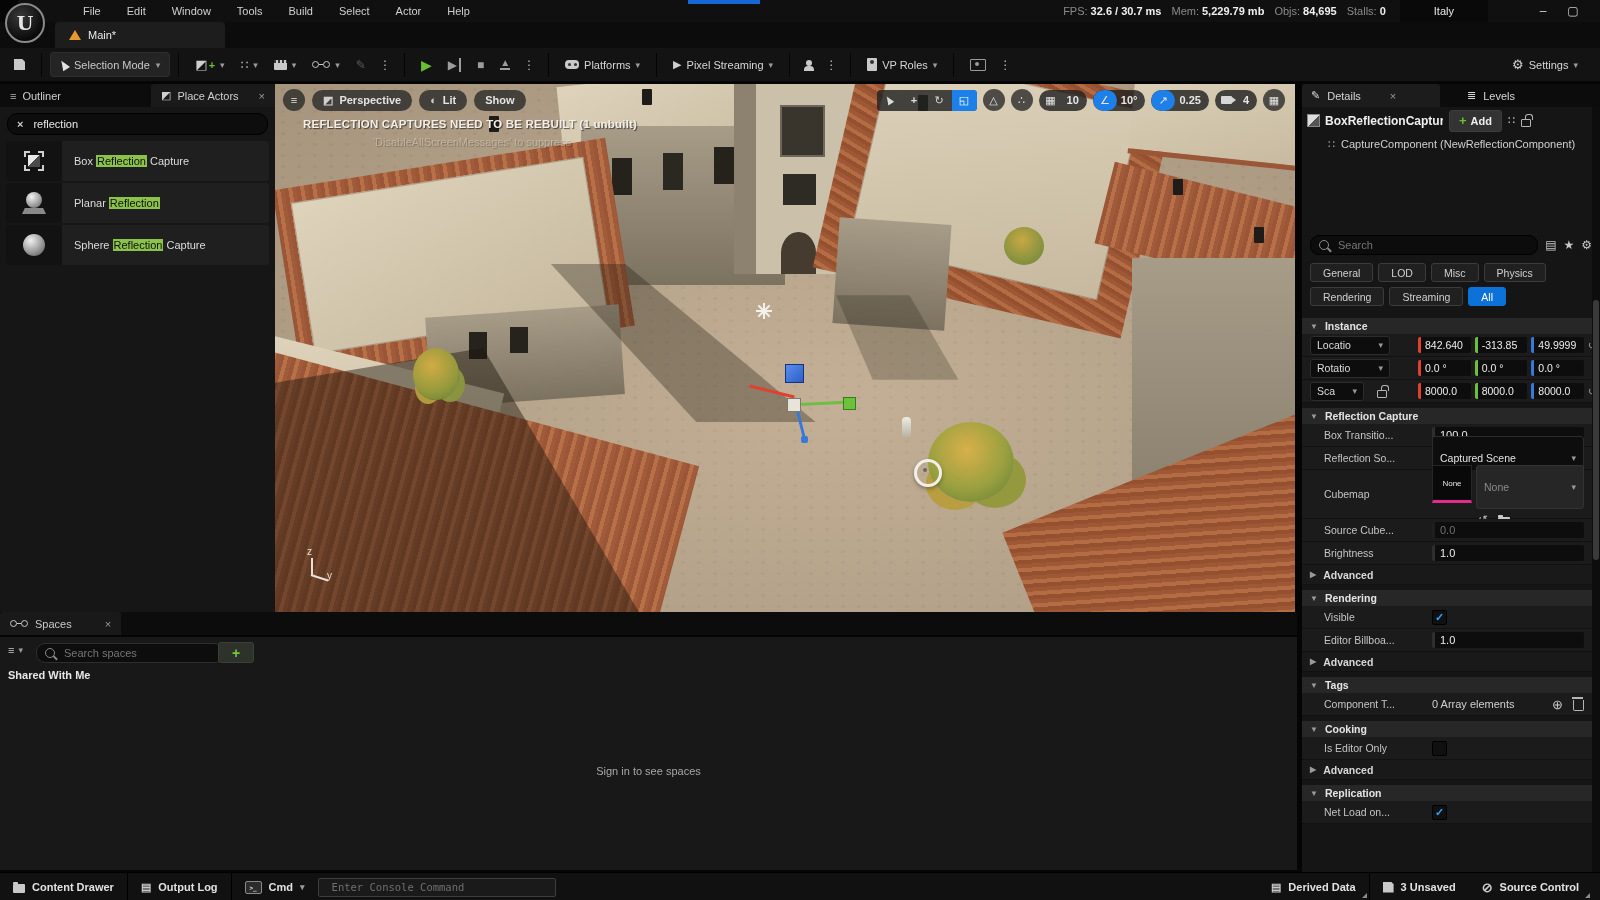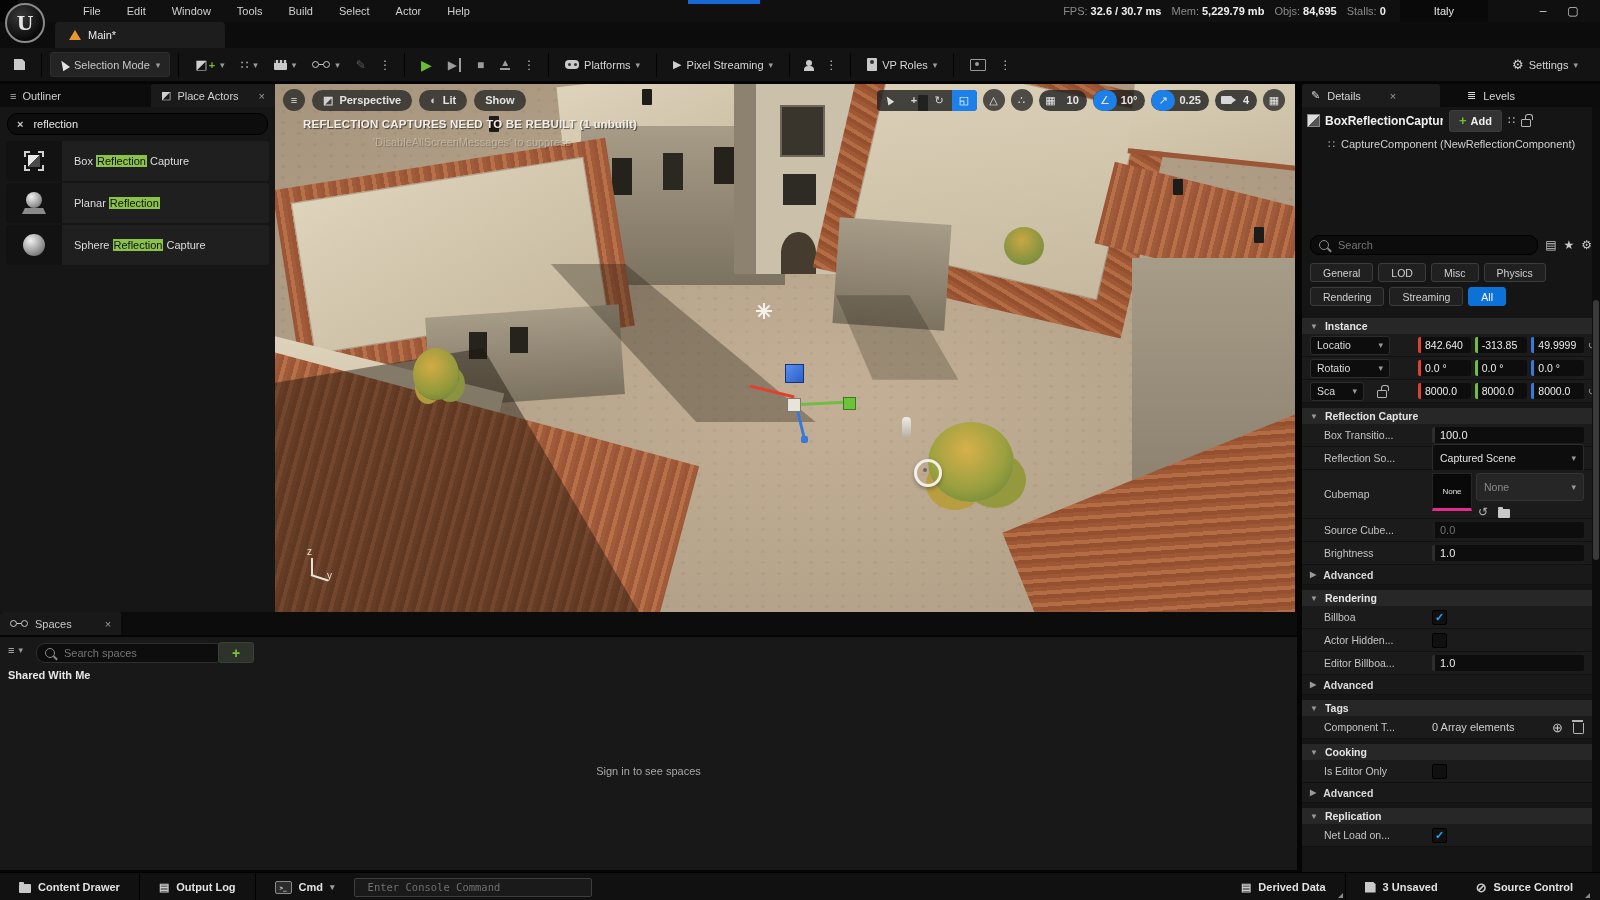--- a/index.html
+++ b/index.html
@@ -148,28 +148,28 @@
   .chip.active{background:#0d72d8;border-color:#0d72d8;color:#fff;}
   .sec-hdr{height:16px;background:#272727;display:flex;align-items:center;gap:7px;padding:0 8px;font-weight:bold;color:#e4e4e4;font-size:10.5px;margin-top:5px;}
   .tri{font-size:8px;color:#9a9a9a;}
   .drow{height:22px;background:#1b1b1b;border-bottom:1px solid #111;display:flex;align-items:center;position:relative;}
   .dlabel{width:108px;padding-left:22px;flex:none;font-size:10.5px;color:#c4c4c4;white-space:nowrap;overflow:hidden;}
   .dval{flex:1;display:flex;align-items:center;gap:4px;padding-right:16px;}
   .dreset{position:absolute;right:3px;color:#9a9a9a;font-size:11px;}
   .vec{flex:1;height:16px;background:#0d0d0d;border-radius:2px;border-left:3px solid #888;color:#ececec;font-size:10.5px;display:flex;align-items:center;padding-left:4px;min-width:0;white-space:nowrap;overflow:hidden;}
   .axisbtn{width:66px;height:17px;background:#0d0d0d;border:1px solid #2c2c2c;border-radius:3px;display:flex;align-items:center;justify-content:space-between;padding:0 6px;color:#dcdcdc;font-size:10.5px;}
   .field{height:16px;background:#0d0d0d;border-radius:2px;color:#ececec;font-size:11px;display:flex;align-items:center;padding:0 5px;border-left:3px solid #2e2e2e;}
-  .dropdown{height:18px;background:#0d0d0d;border:1px solid #2c2c2c;border-radius:3px;display:flex;align-items:center;justify-content:space-between;padding:4px 7px;color:#e2e2e2;font-size:10.5px;}
+  .dropdown{height:18px;background:#0d0d0d;border:1px solid #2c2c2c;border-radius:3px;display:flex;align-items:center;justify-content:space-between;padding:12px 7px;color:#e2e2e2;font-size:10.5px;}
   .adv-row{height:19px;display:flex;align-items:center;gap:7px;padding:0 8px;font-weight:bold;color:#d8d8d8;font-size:10.5px;background:#191919;border-bottom:1px solid #111;}
   #rp-scroll{left:1592px;top:107px;width:8px;height:765px;background:#0d0d0d;}
   #rp-thumb{left:1593px;top:300px;width:6px;height:260px;background:#3a3a3a;border-radius:3px;}
 
   
   #statusbar{left:0;top:872px;width:1600px;height:28px;background:#111;border-top:1px solid #000;display:flex;align-items:center;}
-  .sb-btn{height:28px;display:flex;align-items:center;gap:7px;padding:0 19px;color:#e2e2e2;font-weight:bold;}
+  .sb-btn{height:28px;display:flex;align-items:center;gap:7px;padding:0 13px;color:#e2e2e2;font-weight:bold;}
   .sb-sep{width:1px;height:28px;background:#000;}
   #console-input{width:210px;height:17px;background:#1a1a1a;border:1px solid #3e3e3e;border-radius:2px;color:#6f6f6f;
      font-family:"DejaVu Sans Mono",monospace;font-size:10.5px;display:flex;align-items:center;padding:0 13px;}
   .corner{position:relative;}
   .corner:after{content:"";position:absolute;right:2px;bottom:3px;border-left:5px solid transparent;border-bottom:5px solid #8a8a8a;}
 </style>
 </head>
 <body class="nosel">
 
 <div id="titlebar" class="abs flex">
@@ -637,29 +637,23 @@
   <div class="adv-row">
       <span class="tri">▶</span>
       <span>Advanced</span>
     </div>
 
   <div class="sec-hdr">
       <span class="tri">▼</span>
       <span>Rendering</span>
     </div>
   <div class="drow">
-    <div class="dlabel">Billboa</div>
+    <div class="dlabel">Visible</div>
     <div class="dval">
         <div class="cb on">✓</div>
-      </div>
-  </div>
-  <div class="drow">
-    <div class="dlabel">Actor Hidden...</div>
-    <div class="dval">
-        <div class="cb"></div>
       </div>
   </div>
   <div class="drow">
     <div class="dlabel">Editor Billboa...</div>
     <div class="dval">
         <div class="field" style="flex:1">1.0</div>
       </div>
   </div>
   <div class="adv-row">
       <span class="tri">▶</span>

